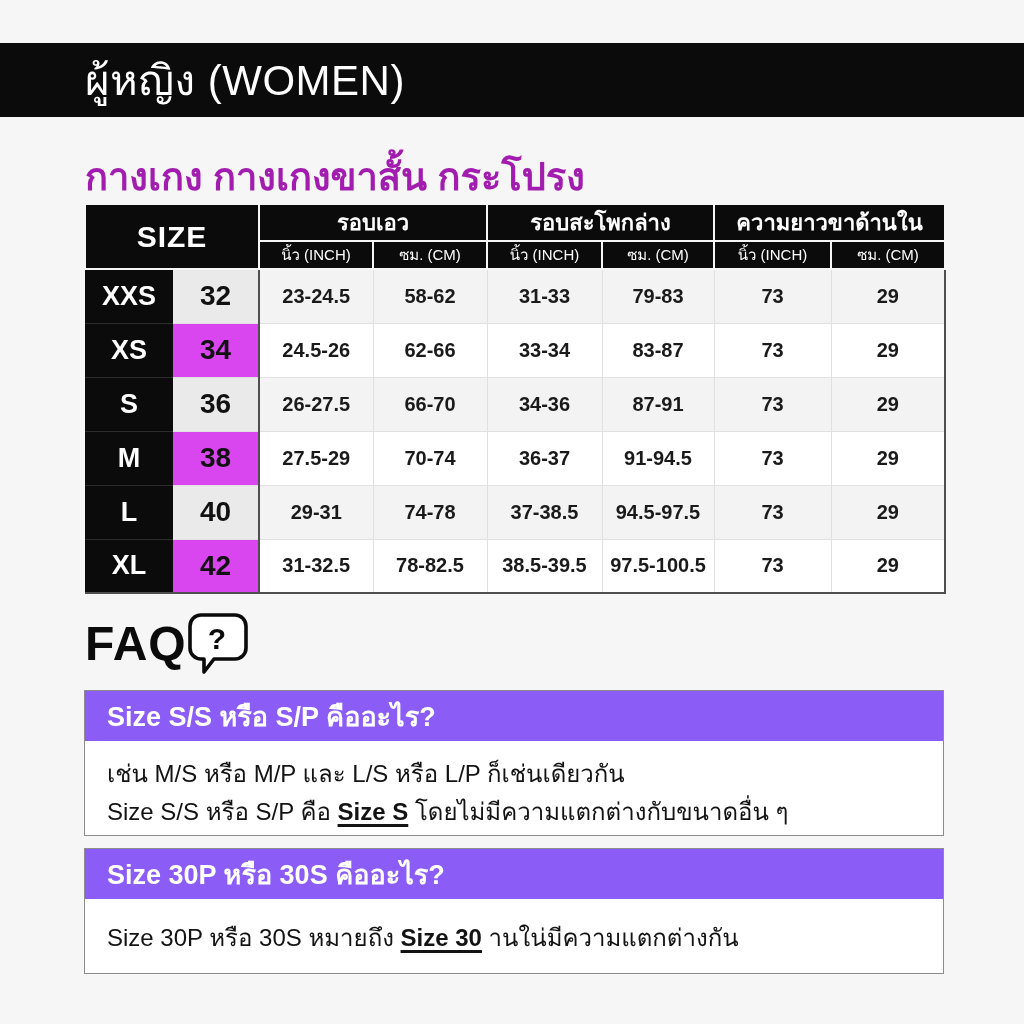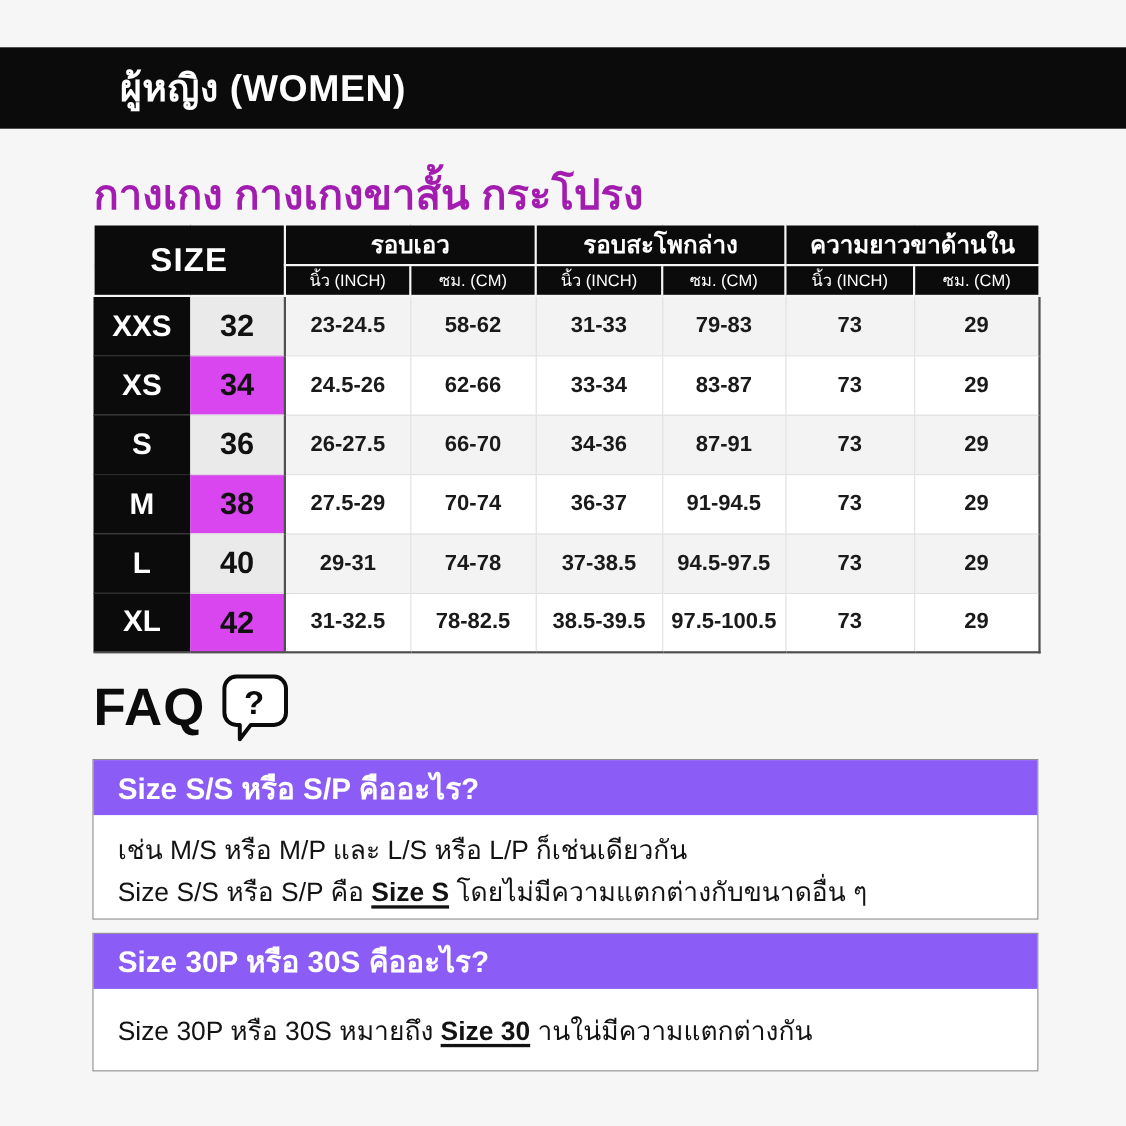--- a/index.html
+++ b/index.html
@@ -8,21 +8,21 @@
     background:#f6f6f6;
     font-family:"Liberation Sans","DejaVu Sans",sans-serif;
     color:#111;
   }
   
   .banner{
     position:absolute;left:0;top:43px;width:1024px;height:74px;
     background:#0b0b0b;display:flex;align-items:center;
     box-sizing:border-box;padding-left:85px;
   }
-  .banner-title{color:#fff;font-size:34px;font-weight:700;letter-spacing:.5px;margin-left:24px;}
+  .banner-title{color:#fff;font-size:42px;font-weight:400;letter-spacing:.5px;}
   
   .section-title{
     position:absolute;left:85px;top:146px;
     font-size:38px;font-weight:700;color:#a21caf;
   }
   
   .size-table{
     position:absolute;left:84px;top:203px;width:860px;
     border-collapse:collapse;table-layout:fixed;
   }
@@ -47,21 +47,21 @@
     border:1px solid #e0e0e0;
   }
   tr.striped td.num{background:#eaeaea;}
   tr.striped td.val{background:#f3f3f3;}
   td.first-data{border-left:2px solid #4f4f4f !important;}
   tr.lastrow td{border-bottom:2px solid #4f4f4f !important;}
   td.lastcol{border-right:2px solid #4f4f4f !important;}
   
   .faq-head{
     position:absolute;left:85px;top:612px;height:62px;
-    display:flex;align-items:center;gap:14px;
+    display:flex;align-items:center;
   }
   .faq-title{font-size:48px;font-weight:800;letter-spacing:1px;color:#0b0b0b;}
   .faq-icon{width:62px;height:62px;display:block;}
   
   .faq-box{
     position:absolute;left:84px;width:860px;
     background:#fff;border:1px solid #8c8c8c;box-sizing:border-box;
   }
   .faq-box.one{top:690px;height:146px;}
   .faq-box.two{top:848px;height:126px;}

